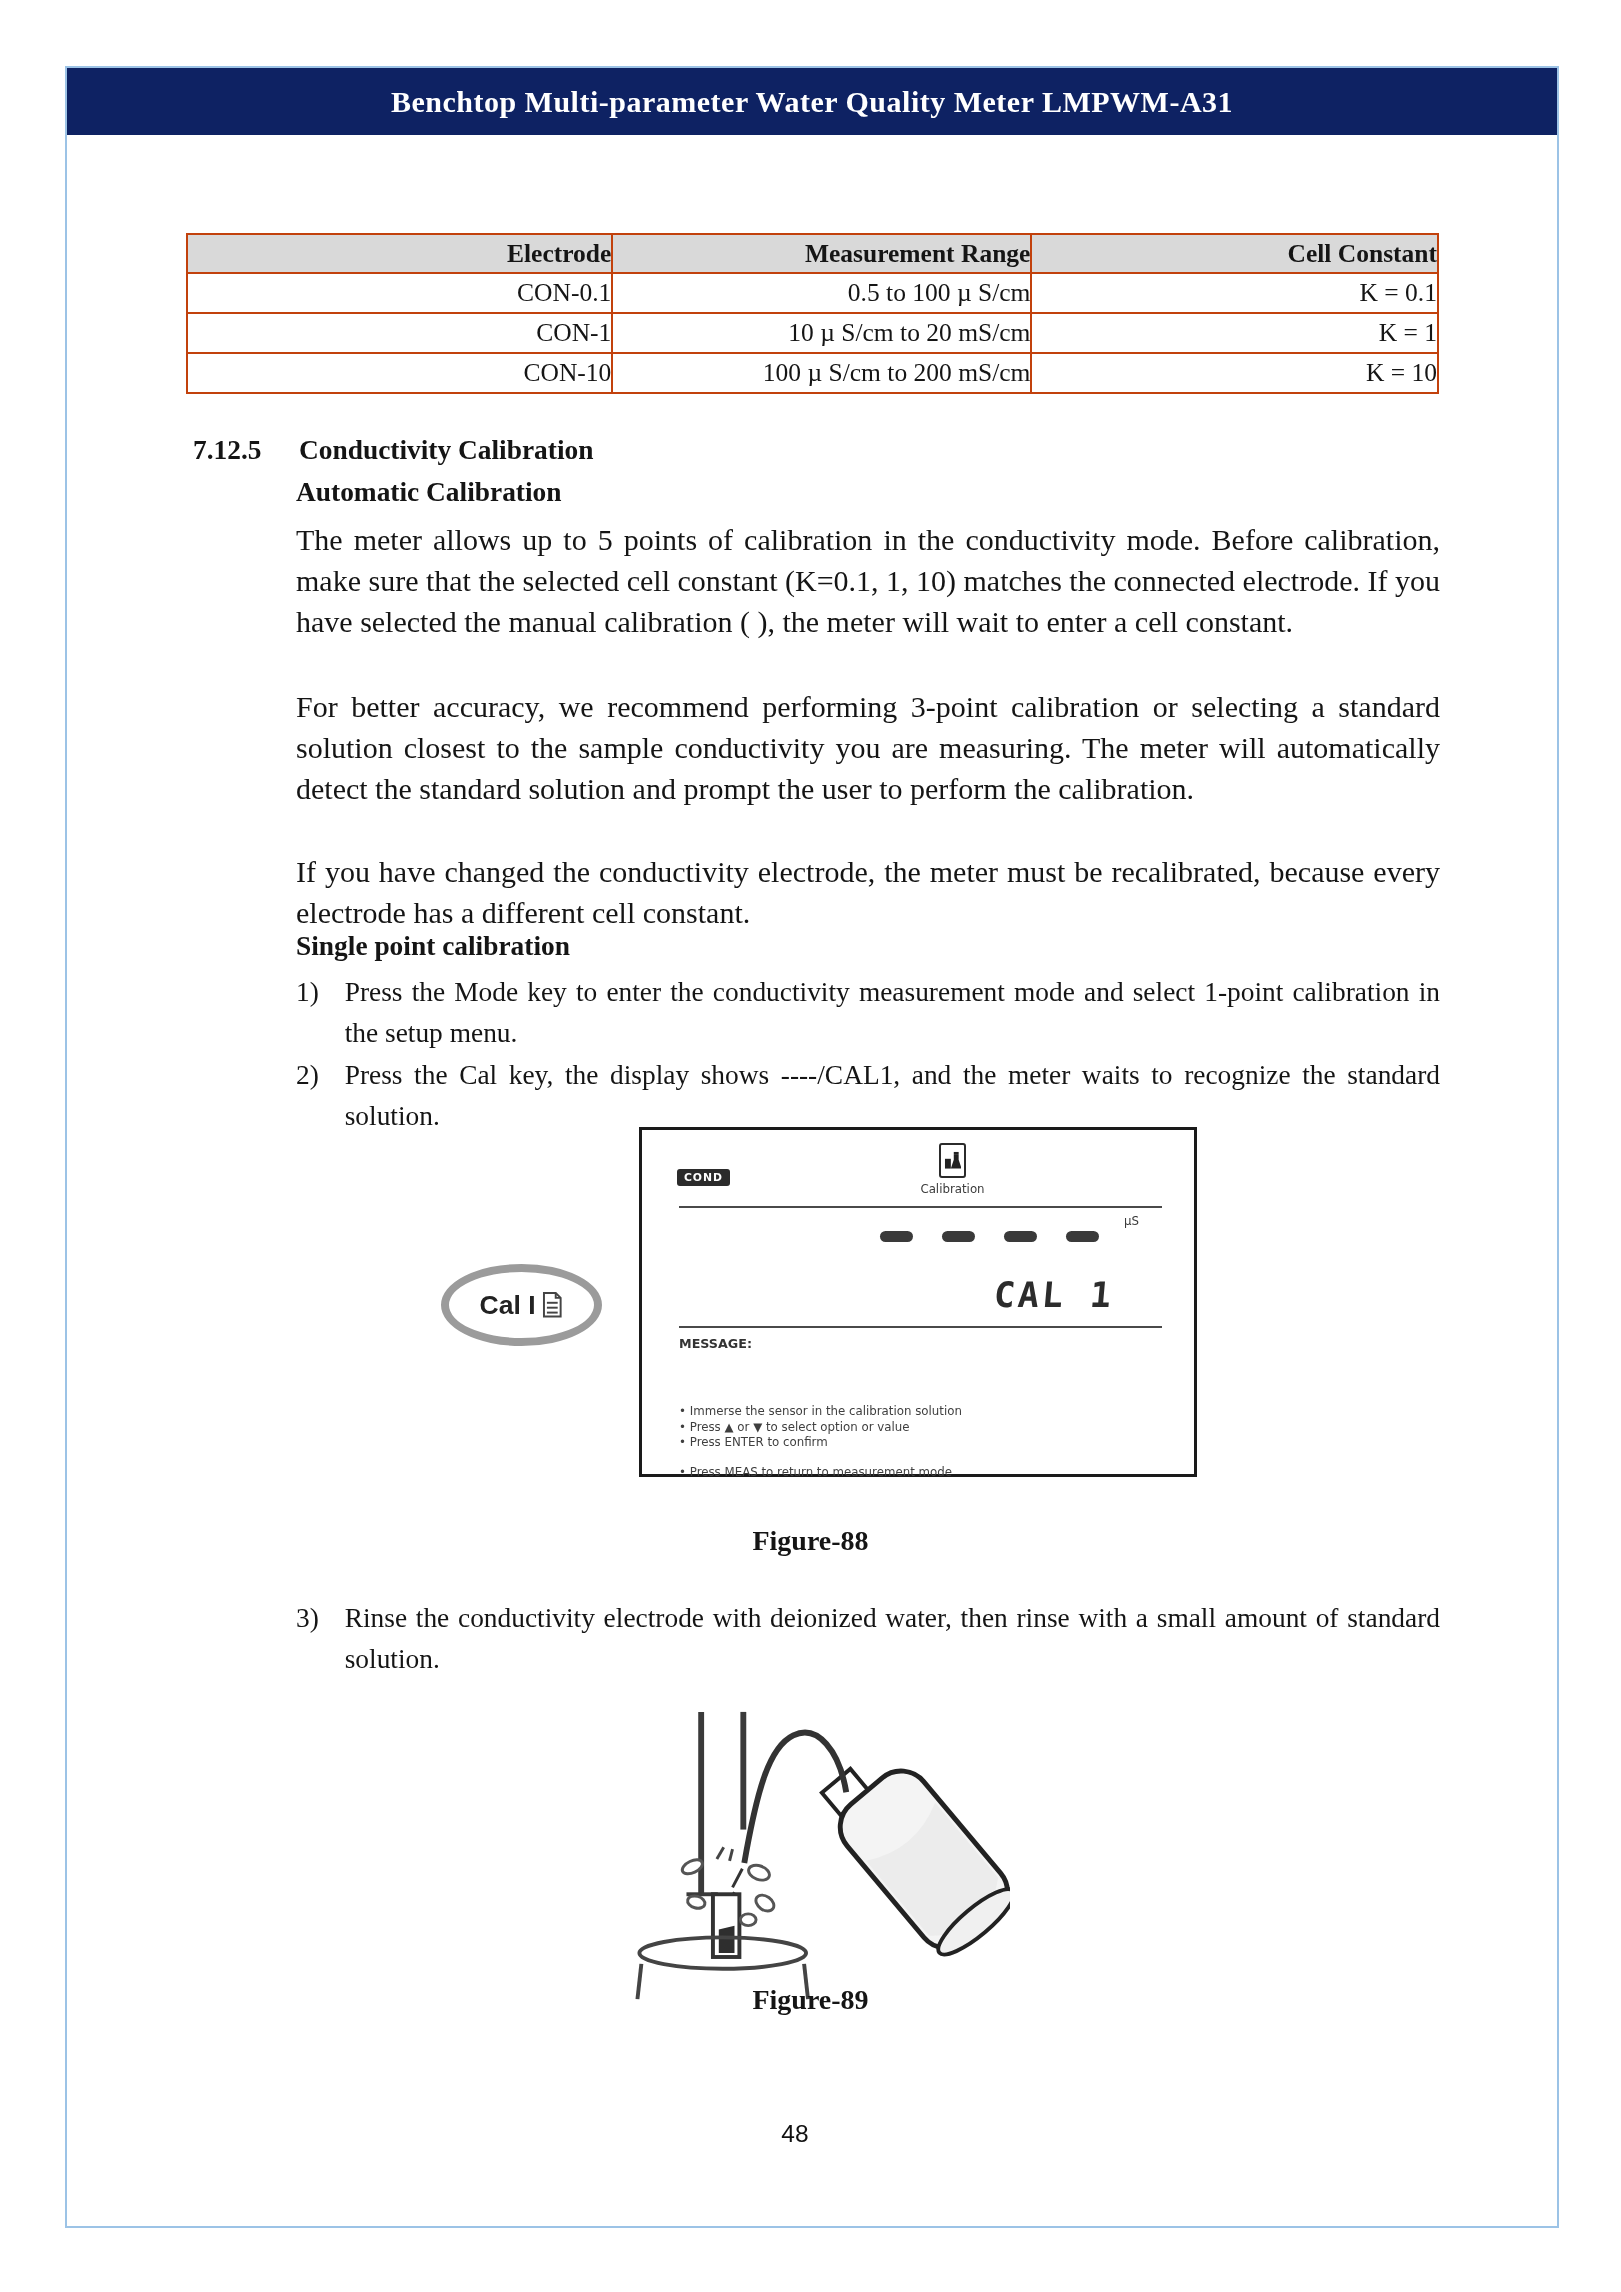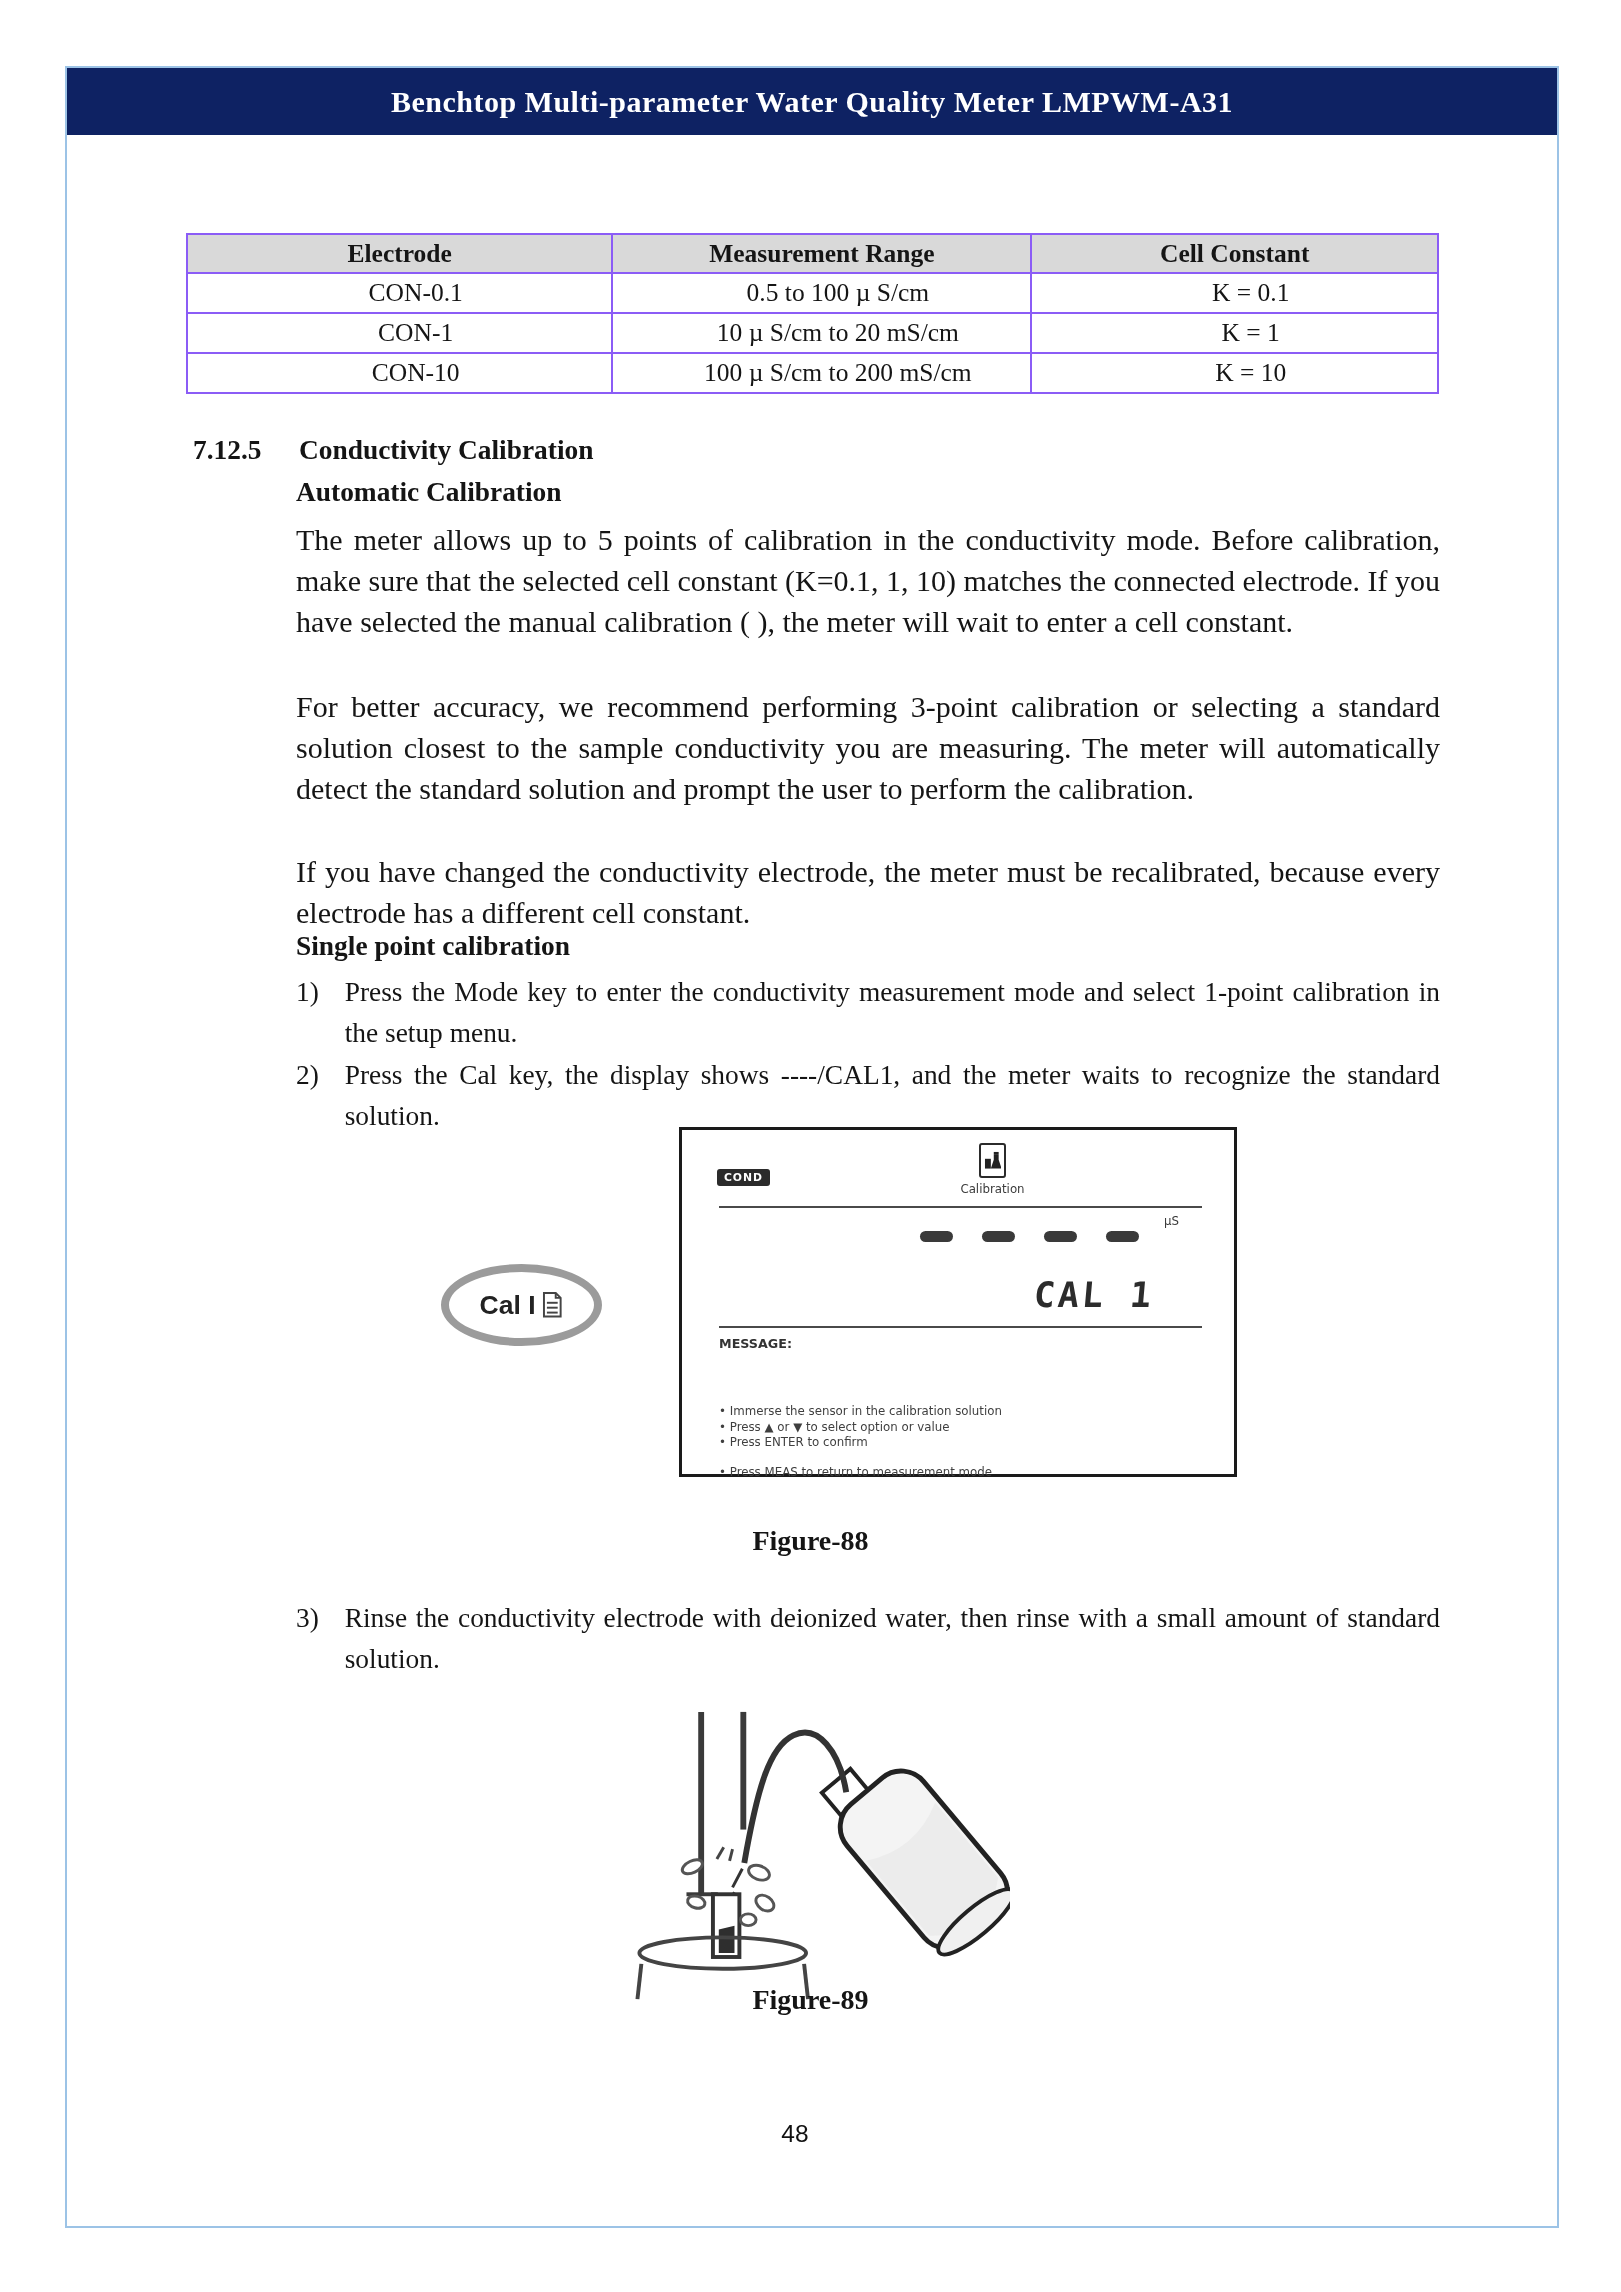--- a/index.html
+++ b/index.html
@@ -19,21 +19,21 @@
   .header-bar .title {
     color:#ffffff; font-weight:bold; font-size:30px; letter-spacing:0.5px;
     font-family:"Liberation Serif", serif;
   }
   
   table.spec {
     position:absolute; left:186px; top:233px; width:1253px;
     border-collapse:collapse; font-size:25.5px;
   }
   table.spec th, table.spec td {
-    border:2px solid #8b5cf6; text-align:center; vertical-align:middle;
+    border:2px solid #c2410c; text-align:right; vertical-align:middle;
   }
   table.spec th { background:#d9d9d9; font-weight:bold; height:39px; }
   table.spec td { background:#ffffff; height:40px;padding-left:32px; }
   
   .sec-head { position:absolute; left:193px; top:435px; font-size:27.4px; font-weight:bold; }
   .sec-head .sec-num { display:inline-block; width:106px; }
   .sub-head  { position:absolute; left:296px; font-size:27.4px; font-weight:bold; }
   .para {
     position:absolute; left:296px; width:1144px; font-size:30px; line-height:41px;
     text-align:justify; text-align-last:left;
@@ -59,21 +59,20 @@
     border:8.8px solid #9b9b9b; border-radius:50%;
     display:flex; align-items:center; justify-content:center; gap:6.9px; background:#fff;
   }
   .cal-key .cal-label {
     font-family:"Liberation Sans", sans-serif; font-weight:bold; font-size:26.5px; color:#222;
   }
   .lcd-panel {
     position:absolute; left:208px; top:9.8px; width:558px; height:350px;
     border:3.9px solid #1a1a1a; background:#fff;
     font-family:"DejaVu Sans", sans-serif;
-    margin-left:40px;
   }
   .cond-badge {
     position:absolute; left:35px; top:39px; background:#2b2b2b; color:#fff;
     font-size:10.8px; font-weight:bold; padding:2px 6.9px; border-radius:2.9px; letter-spacing:1px;
   }
   .calib-icon {
     position:absolute; left:297px; top:13.7px; width:27.4px; height:35px;
     border:2px solid #2b2b2b; border-radius:2.9px;
     display:flex; align-items:center; justify-content:center; background:#fff;
   }

